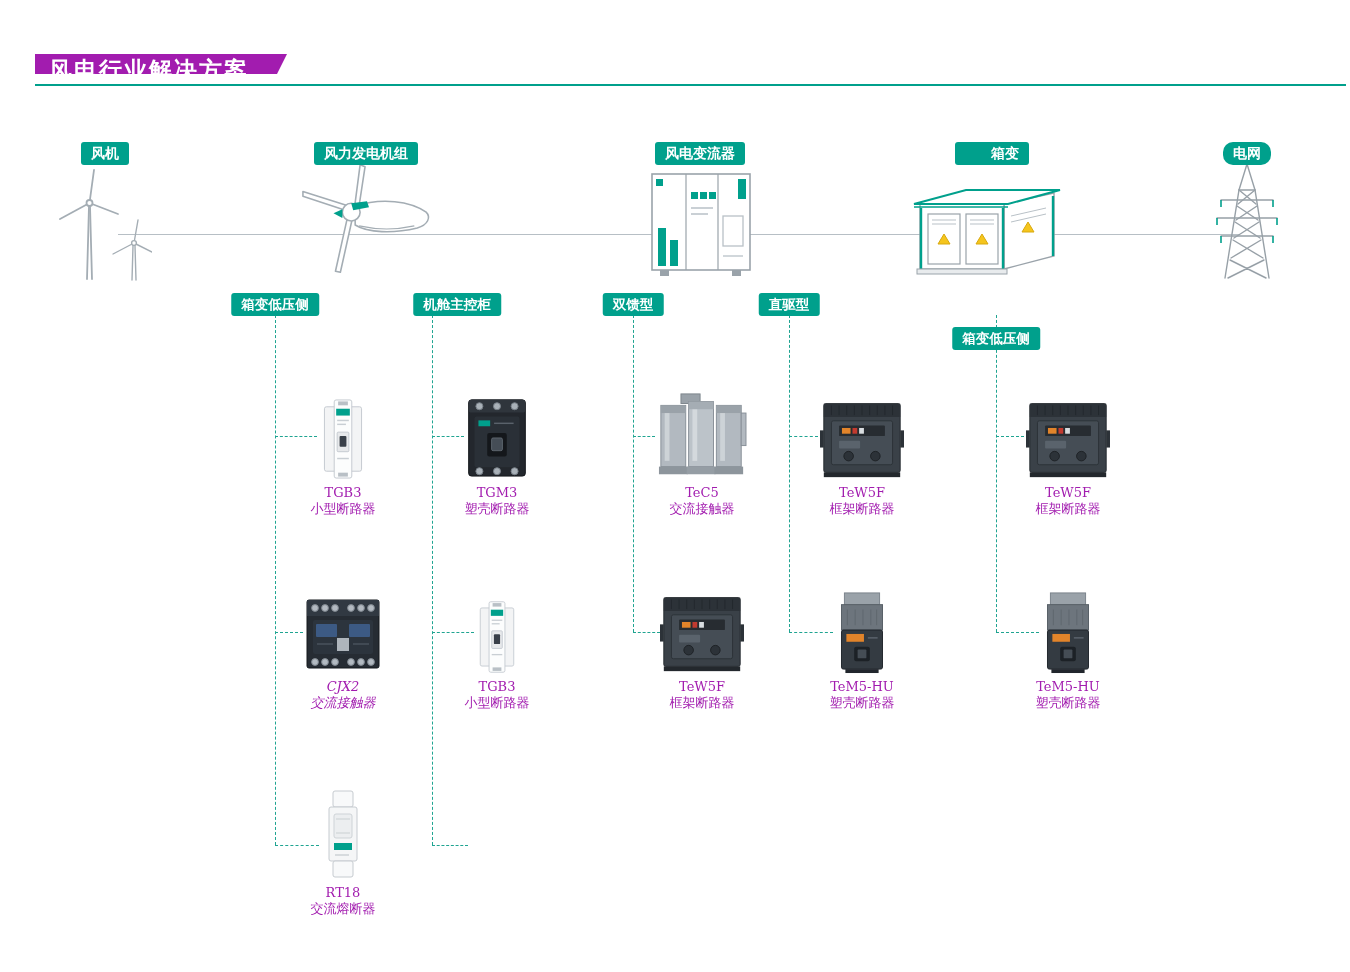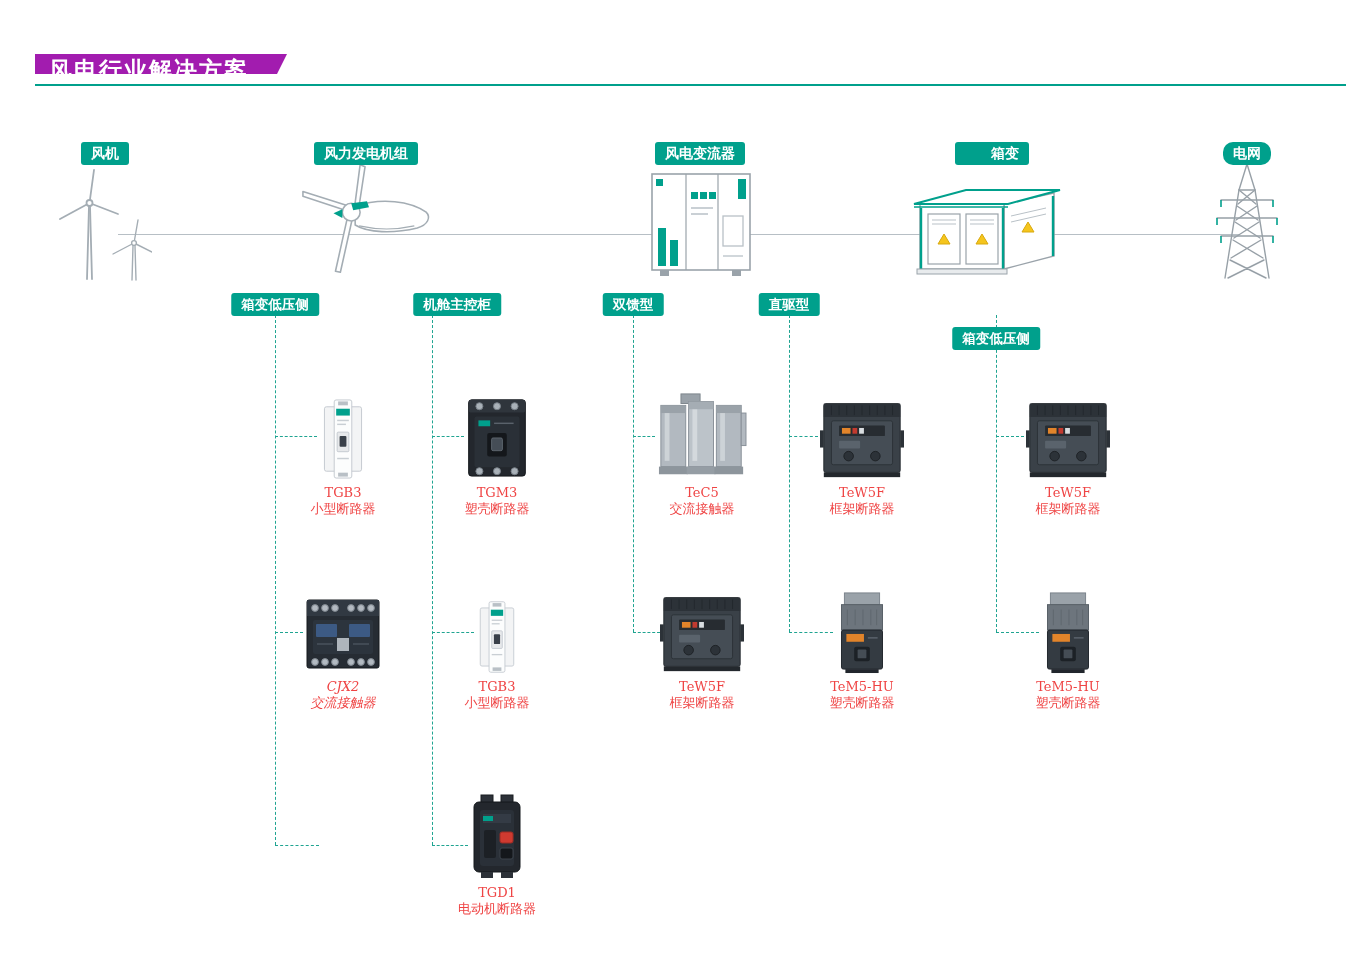--- a/index.html
+++ b/index.html
@@ -24,21 +24,21 @@
   .badge.small { font-size:13.5px; }
 
   .hline { position:absolute; top:234px; left:118px; width:1122px; height:0; border-top:1.5px solid #b7bfc5; z-index:1; }
   .illus { position:absolute; z-index:2; }
 
   .vdash { position:absolute; width:0; border-left:1.5px dashed #1fa491; z-index:1; }
   .hdash { position:absolute; height:0; border-top:1.5px dashed #1fa491; z-index:1; }
 
   .product { position:absolute; width:150px; display:flex; flex-direction:column; align-items:center; z-index:2; }
   .pslot { display:flex; align-items:flex-end; justify-content:center; }
-  .plabel { margin-top:5px; text-align:center; color:#ef4444; font-size:13px; line-height:1.25;
+  .plabel { margin-top:5px; text-align:center; color:#a21caf; font-size:13px; line-height:1.25;
             font-family:"DejaVu Serif","Liberation Serif",serif; }
 </style>
 </head>
 <body>
 
 <svg width="0" height="0" style="position:absolute" aria-hidden="true">
   <symbol id="sym-mcb" viewBox="0 0 52 84">
     <rect x="7" y="9" width="38" height="66" rx="2" fill="#f3f4f5" stroke="#c4cad0"></rect>
     <rect x="17" y="2" width="18" height="80" rx="2" fill="#fcfdfd" stroke="#c4cad0"></rect>
     <rect x="21" y="3.5" width="10" height="4" fill="#b9c0c6"></rect>
@@ -315,20 +315,31 @@
     <div class="pslot" style="height:86px;">
         <svg width="80" height="82">
           <use href="#sym-cjx2"></use>
         </svg>
       </div>
     <div class="plabel">
         <div>CJX2</div>
         <div>交流接触器</div>
       </div>
   </div>
+  <div class="product" style="left:268px;top:784px;">
+    <div class="pslot" style="height:96px;">
+        <svg width="48" height="92">
+          <use href="#sym-fuse"></use>
+        </svg>
+      </div>
+    <div class="plabel">
+        <div>RT18</div>
+        <div>交流熔断器</div>
+      </div>
+  </div>
 
   <div class="product" style="left:422px;top:392px;">
     <div class="pslot" style="height:88px;">
         <svg width="66" height="86">
           <use href="#sym-mccb"></use>
         </svg>
       </div>
     <div class="plabel">
         <div>TGM3</div>
         <div>塑壳断路器</div>
@@ -338,31 +349,20 @@
     <div class="pslot" style="height:86px;">
         <svg width="46" height="74">
           <use href="#sym-mcb"></use>
         </svg>
       </div>
     <div class="plabel">
         <div>TGB3</div>
         <div>小型断路器</div>
       </div>
   </div>
-  <div class="product" style="left:422px;top:784px;">
-    <div class="pslot" style="height:96px;">
-        <svg width="58" height="88">
-          <use href="#sym-tgd1"></use>
-        </svg>
-      </div>
-    <div class="plabel">
-        <div>TGD1</div>
-        <div>电动机断路器</div>
-      </div>
-  </div>
 
   <div class="product" style="left:627px;top:392px;justify-content:flex-end;">
     <div class="pslot" style="height:88px;">
         <svg width="94" height="88">
           <use href="#sym-tec5"></use>
         </svg>
       </div>
     <div class="plabel">
         <div>TeC5</div>
         <div>交流接触器</div>

